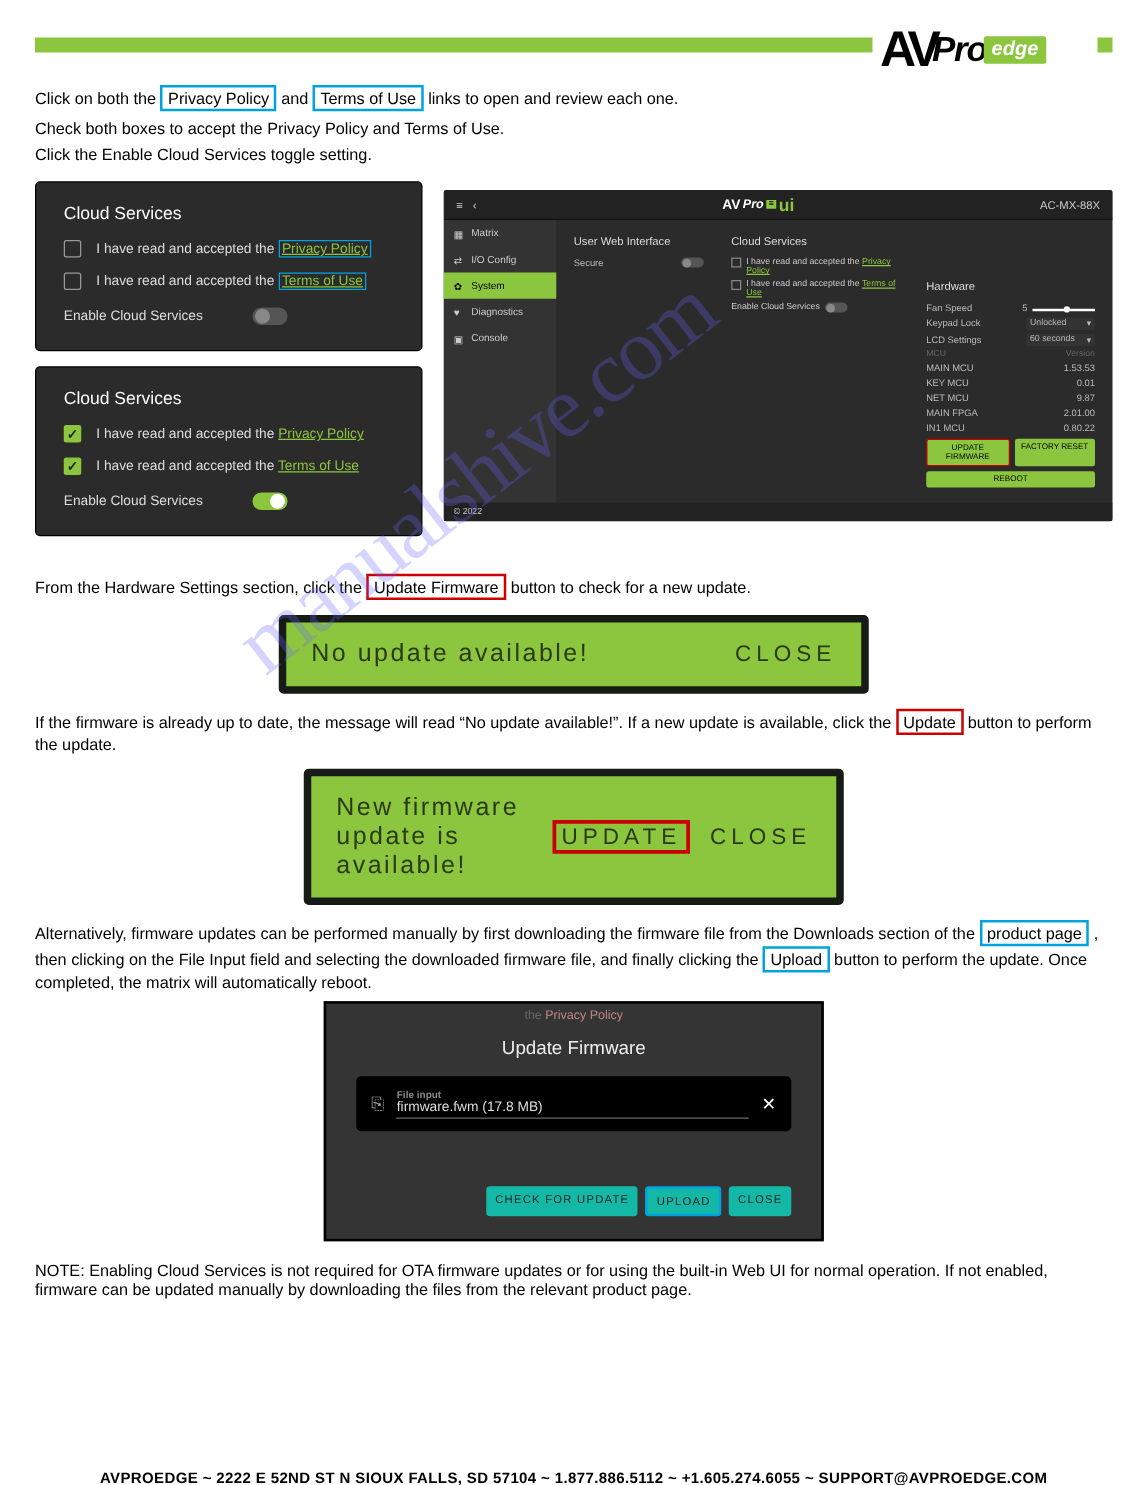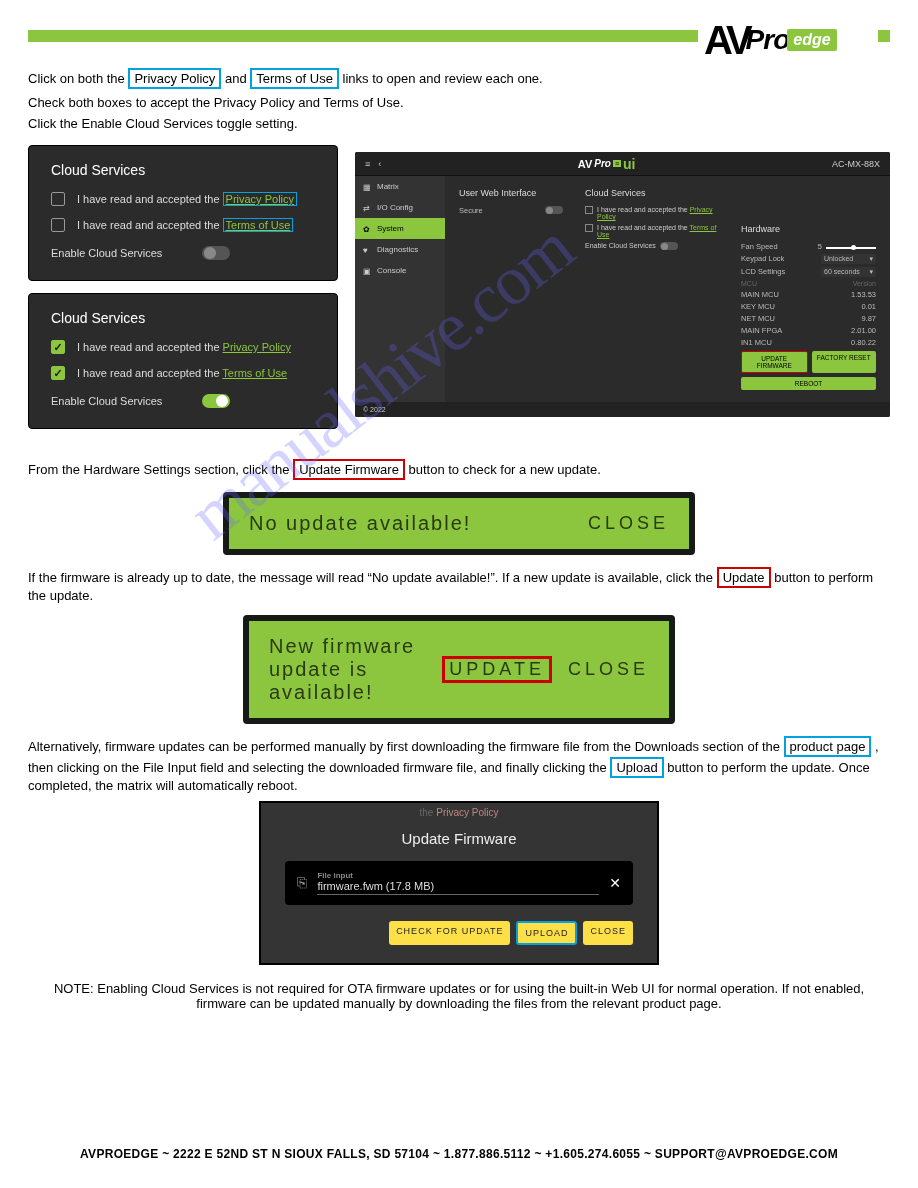--- a/index.html
+++ b/index.html
@@ -76,21 +76,21 @@
 .ufw-topstrip{ color:#666; font-size:10px; text-align:center; margin-top:4px;}
 .ufw-topstrip .pp{ color:#c28484; }
 .ufw-title { text-align:center; color:#eee; font-size:15px; margin:12px 0 14px 0; }
 .ufw-input { background:#000; border-radius:4px; margin:0 24px; padding:10px 12px; display:flex; align-items:center; gap:10px; }
 .ufw-input .clip { color:#aaa; }
 .ufw-input .meta{ flex:1; }
 .ufw-input .lbl { font-size:8px; color:#888;font-weight:bold; }
 .ufw-input .val { font-size:11px; color:#ddd; border-bottom:1px solid #666; padding-bottom:2px;}
 .ufw-input .x{ color:#fff; font-size:14px; }
 .ufw-btnrow{ display:flex; gap:6px; justify-content:flex-end; margin:16px 24px 8px 24px; }
-.ufw-btn{ background:#fde047; color:#222; font-size:9px; padding:5px 7px; border-radius:3px; letter-spacing:1px;}
+.ufw-btn{ background:#14b8a6; color:#222; font-size:9px; padding:5px 7px; border-radius:3px; letter-spacing:1px;margin-top:28px;}
 .ufw-btn.up{ border:2px solid #00a3e0; }
 
 
 .watermark { position:absolute; left:150px; top:300px; font-size:70px; color:rgba(100,100,255,0.28); transform:rotate(-38deg); pointer-events:none; z-index:50; font-family: "Segoe Script", cursive; letter-spacing:-2px;}
 
 
 .page-footer { font-family: "Arial Narrow", Arial; font-size:12px; text-align:center; letter-spacing:0.3px; margin:90px 0 20px 0; font-weight:bold;}
 </style>
 </head>
 <body>
@@ -338,17 +338,17 @@
       </span>
       <span class="x">✕</span>
     </div>
     <div class="ufw-btnrow">
       <span class="ufw-btn">CHECK FOR UPDATE</span>
       <span class="ufw-btn up">UPLOAD</span>
       <span class="ufw-btn">CLOSE</span>
     </div>
   </div>
 
-  <p class="step" style="margin-top:16px;text-align:center;">NOTE: Enabling Cloud Services is not required for OTA firmware updates or for using the built-in Web UI for normal operation. If not enabled, firmware can be updated manually by downloading the files from the relevant product page.</p>
+  <p class="step" style="margin-top:16px;">NOTE: Enabling Cloud Services is not required for OTA firmware updates or for using the built-in Web UI for normal operation. If not enabled, firmware can be updated manually by downloading the files from the relevant product page.</p>
 
 </div>
 
 <div class="page-footer">AVPROEDGE  ~  2222 E 52ND ST N SIOUX FALLS, SD 57104  ~  1.877.886.5112  ~  +1.605.274.6055  ~  SUPPORT@AVPROEDGE.COM</div>
 
 </body></html>

